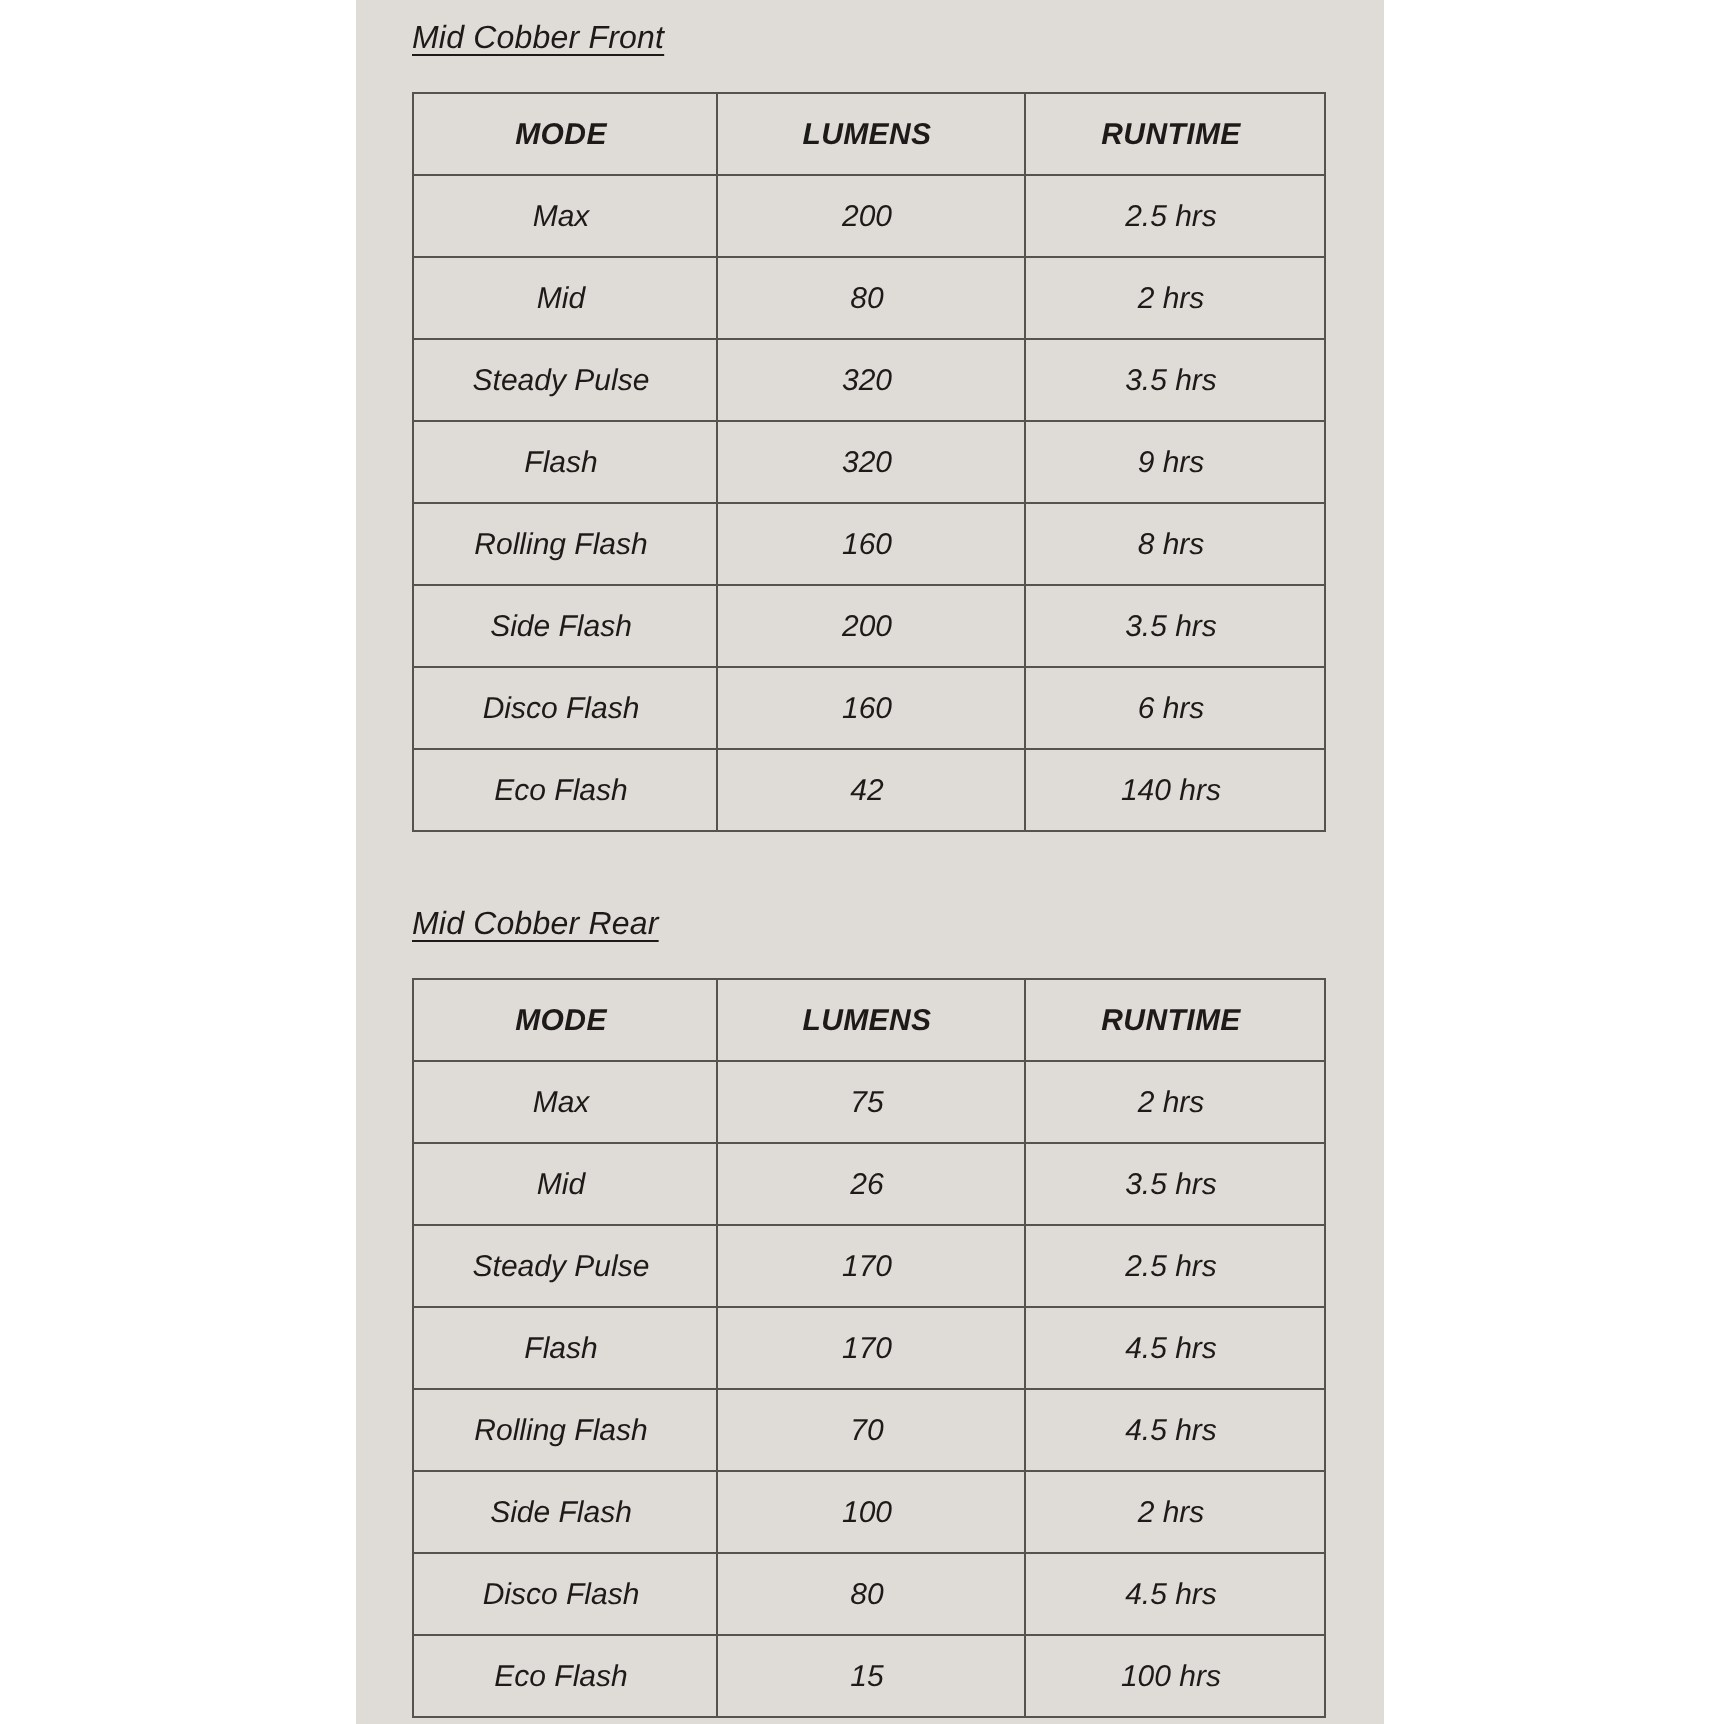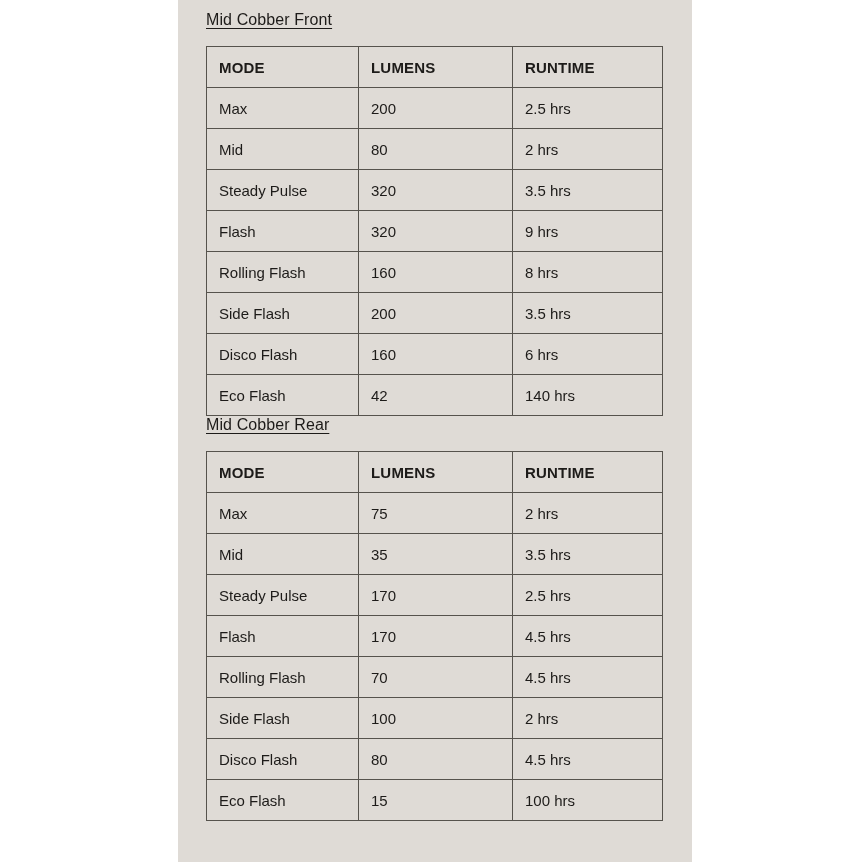--- a/index.html
+++ b/index.html
@@ -18,44 +18,44 @@
   .panel {
     position: absolute;
     left: 178px;
     top: 0;
     width: 514px;
     height: 862px;
     background: var(--panel-bg, #dfdbd6);
     box-sizing: border-box;
     padding: 11px 28px 0 28px;
   }
-  .table-section { display: block; }
-  .table-section + .table-section { }
+  .table-section { display: block; font-style: italic; }
+  .table-section + .table-section { margin-top: 38px; }
   .table-title {
     margin: 0 0 17px 0;
     font-size: 16px;
     font-weight: 500;
     letter-spacing: 0.1px;
     color: var(--text-col, #1d1b19);
     text-decoration: underline;
     text-underline-offset: 3px;
     text-decoration-thickness: 1px;
   }
   table.spec-table {
     border-collapse: collapse;
     width: 456px;
     table-layout: fixed;
     background: var(--panel-bg, #dfdbd6);
   }
   table.spec-table th,
   table.spec-table td {
     border: 1px solid var(--border-col, #56534d);
     height: 40px;
-    padding: 0 4px 0 12px;
-    text-align: left;
+    padding: 0 4px 0 0;
+    text-align: center;
     vertical-align: middle;
     font-size: 15px;
     color: var(--text-col, #1d1b19);
     white-space: nowrap;
     overflow: hidden;
   }
   table.spec-table th {
     font-weight: 700;
     letter-spacing: 0.2px;
   }
@@ -143,21 +143,21 @@
             </tr>
           </thead>
           <tbody>
             <tr>
               <td>Max</td>
               <td>75</td>
               <td>2 hrs</td>
             </tr>
             <tr>
               <td>Mid</td>
-              <td>35</td>
+              <td>26</td>
               <td>3.5 hrs</td>
             </tr>
             <tr>
               <td>Steady Pulse</td>
               <td>170</td>
               <td>2.5 hrs</td>
             </tr>
             <tr>
               <td>Flash</td>
               <td>170</td>

